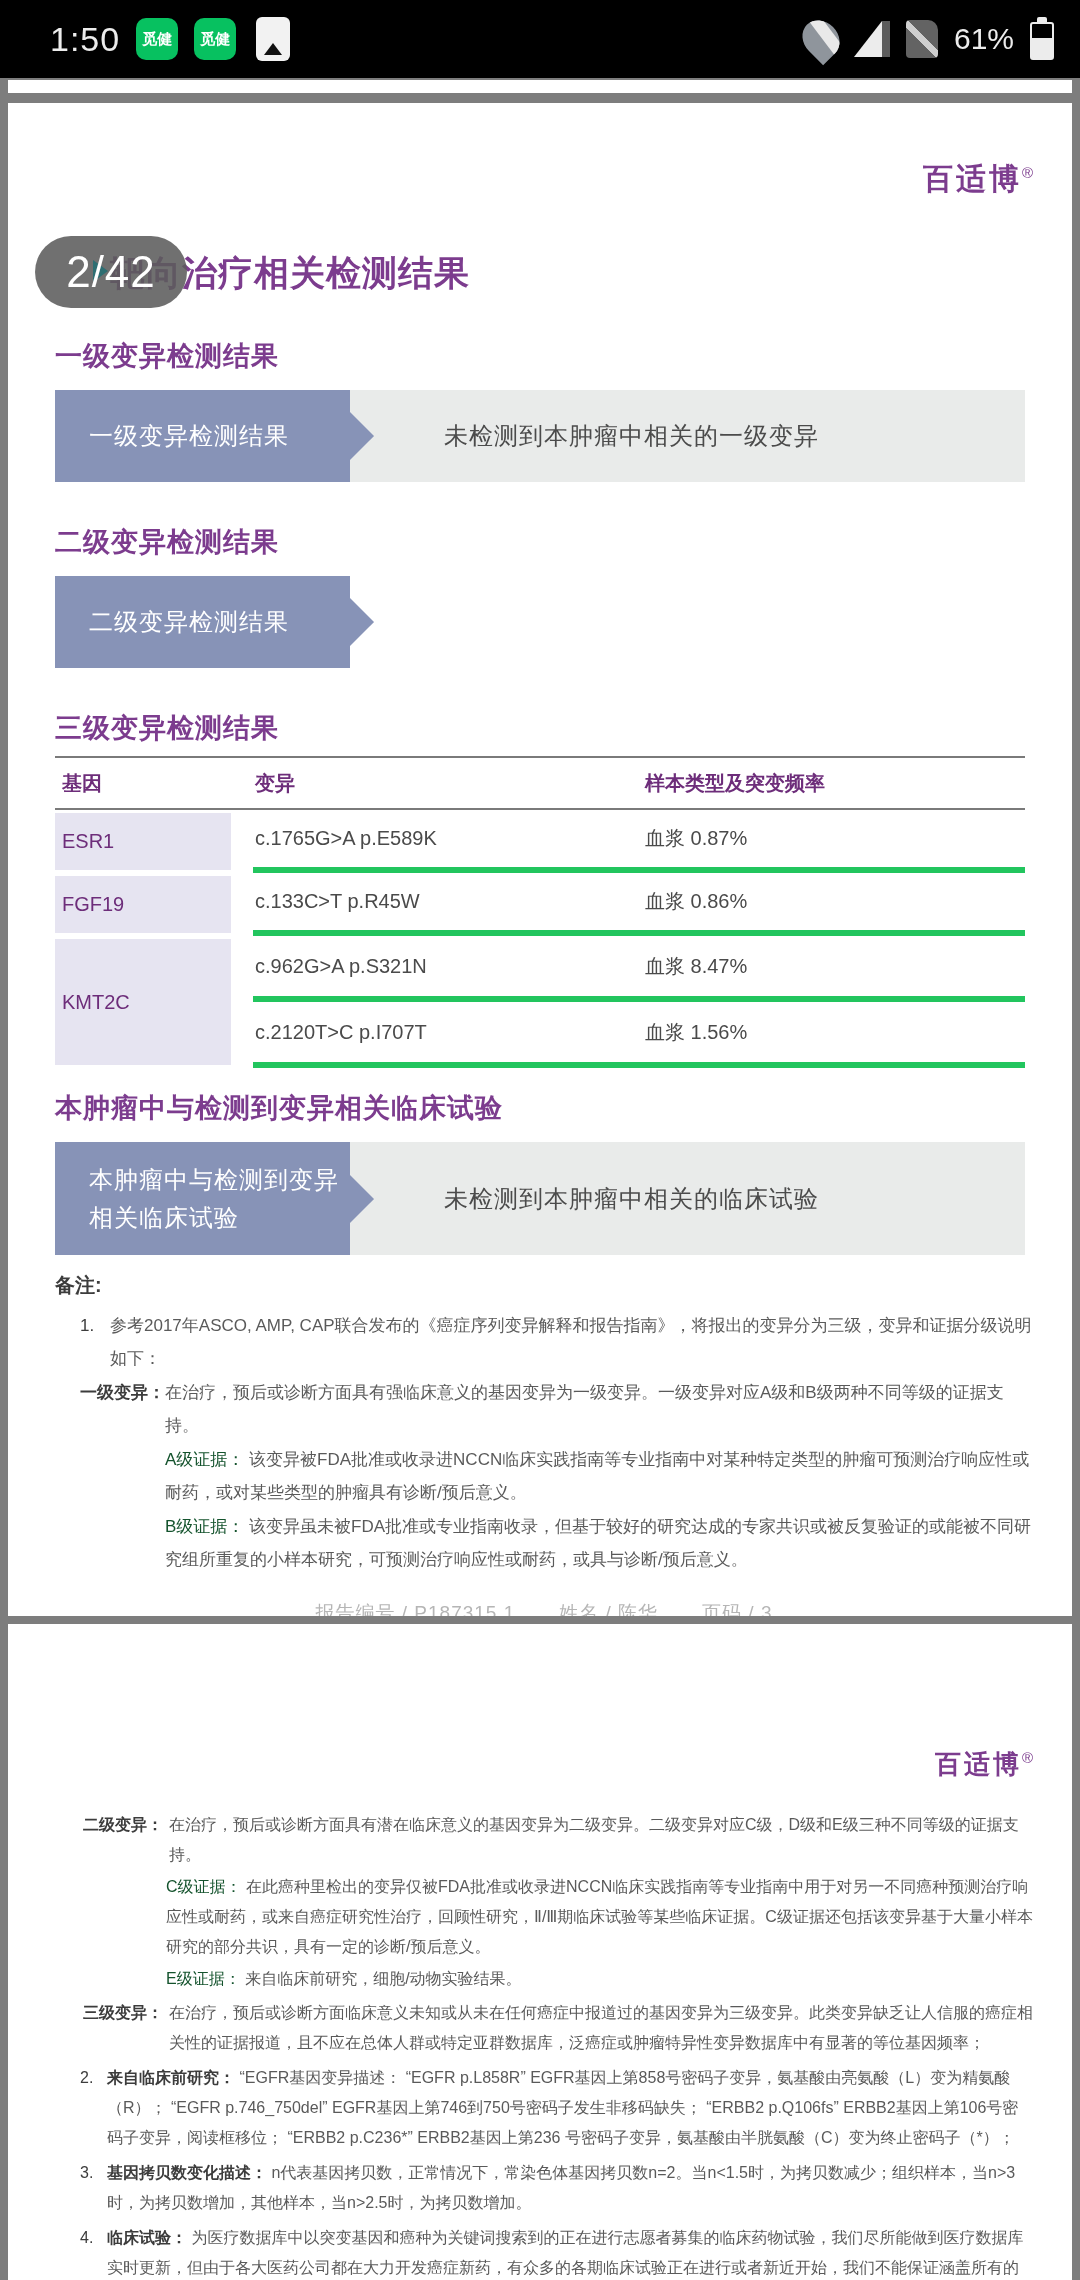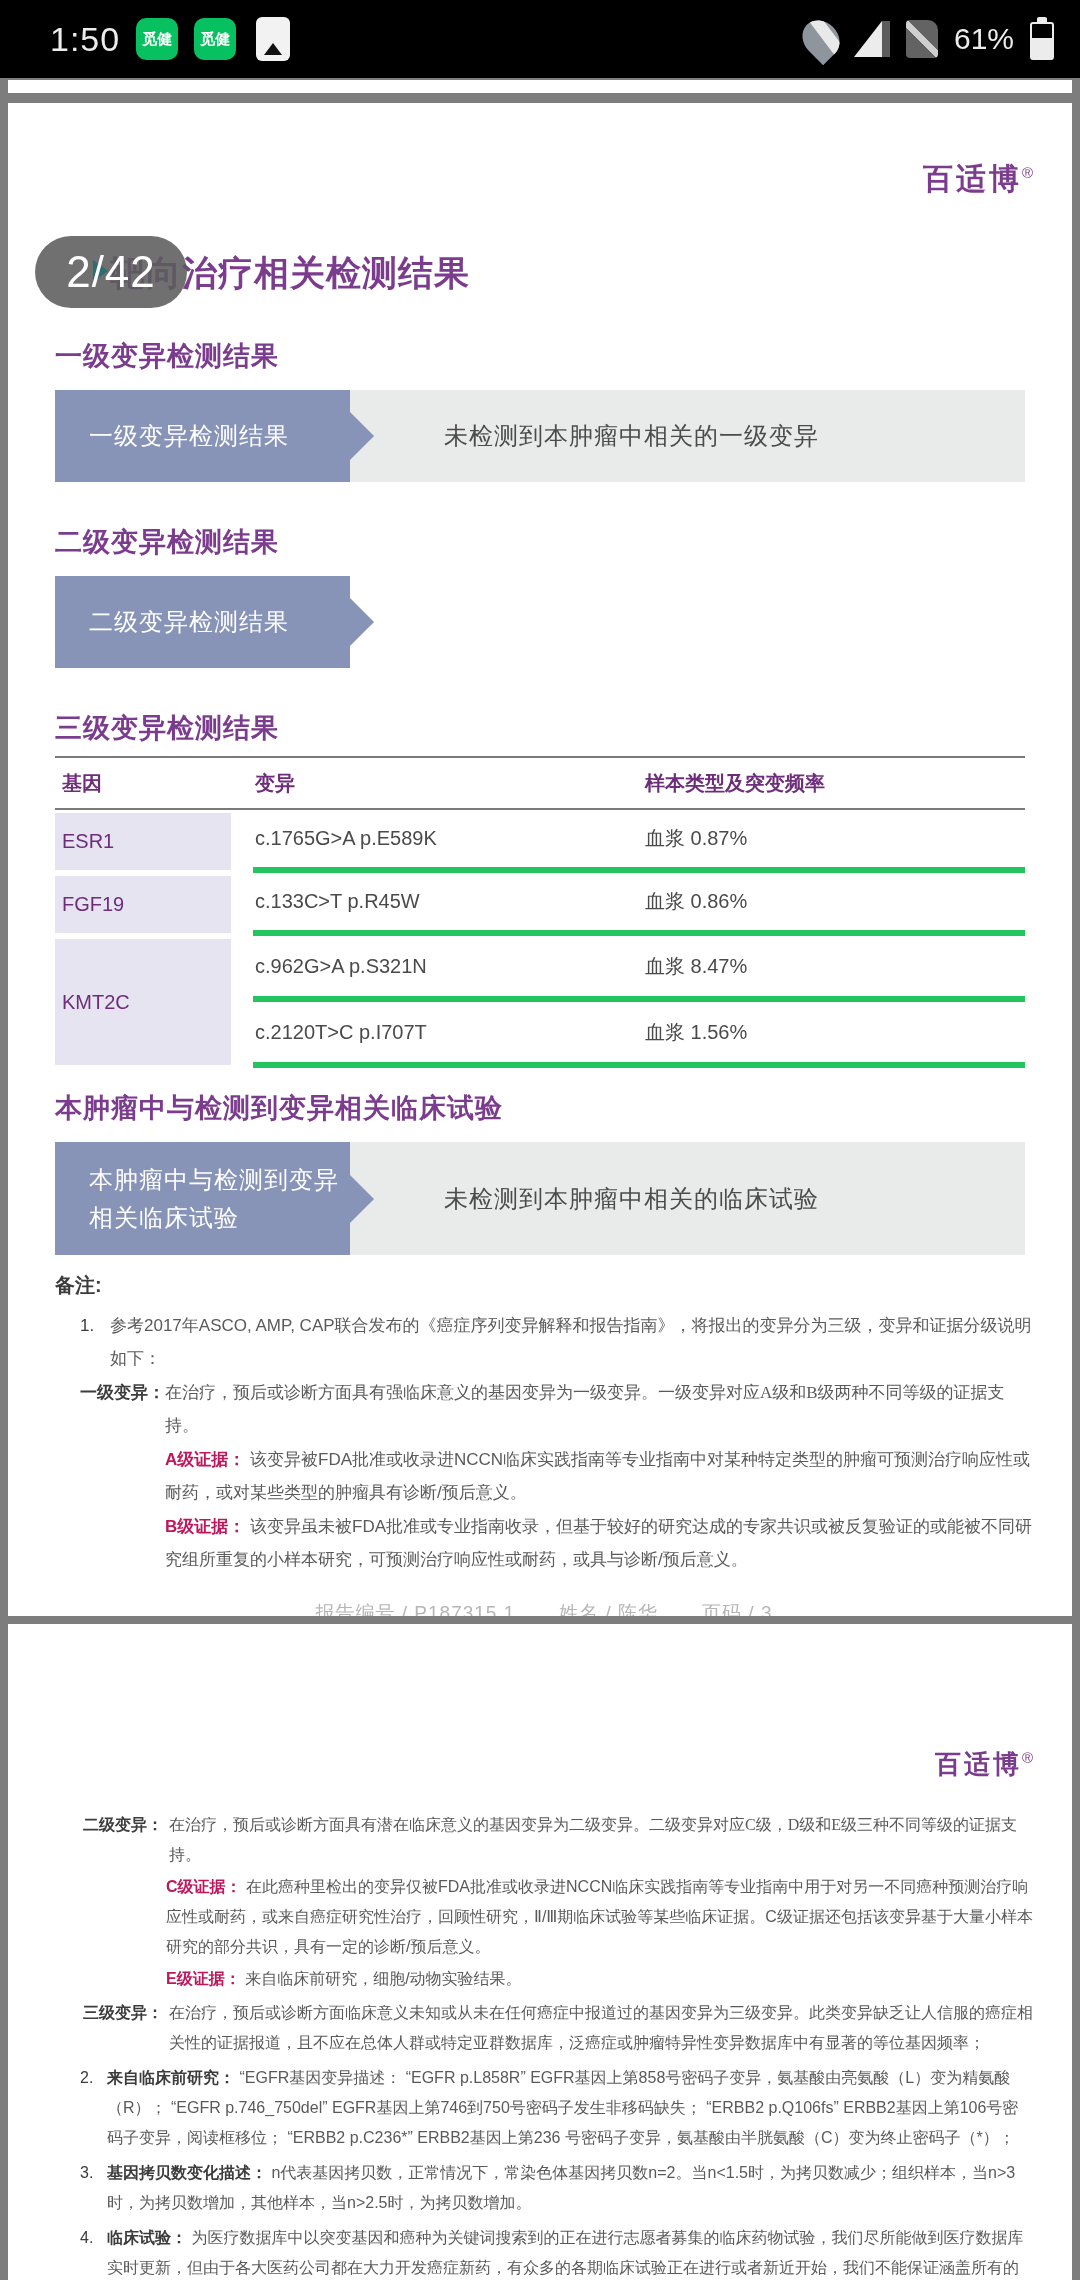--- a/index.html
+++ b/index.html
@@ -81,23 +81,23 @@
   .vtable tr.r1 td, .vtable tr.r2 td { height:63px; }
   .vtable tr.r3 td, .vtable tr.r4 td { height:66px; }
 
   
   .notes { margin-top:16px; font-size:17px; color:#5a5a5a; }
   .notes-label { font-size:20px; font-weight:700; color:#3c3c3c; line-height:28px; }
   .note-item { position:relative; margin-left:25px; padding-left:30px; line-height:33px; margin-top:10px; }
   .note-item .num { position:absolute; left:0; top:0; color:#3c3c3c; }
   .term { display:flex; margin-left:25px; line-height:33px; margin-top:1px; }
   .term > b { width:85px; flex-shrink:0; color:#3c3c3c; font-weight:700; }
-  .term > span { flex:1;font-family:Liberation Serif, serif; }
+  .term > span { flex:1; }
   .evidence { margin-left:110px; line-height:33px; margin-top:1px; }
-  .evidence b { color:#be185d; font-weight:700; }
+  .evidence b { color:#14532d; font-weight:400; }
 
   .footer { margin-top:24px; display:flex; justify-content:center; gap:44px;
     color:#b5b5b5; font-size:19px; letter-spacing:1px; }
 
   
   .p2-content { margin-top:26px; font-size:16px; color:#5a5a5a; }
   .p2-content .term { line-height:30px; margin-left:28px; margin-top:4px; }
   .p2-content .term > b { width:86px; }
   .p2-content .evidence { line-height:30px; margin-left:111px; margin-top:2px; }
   .p2-content .note-item { line-height:30px; margin-left:25px; padding-left:27px; margin-top:5px; }

